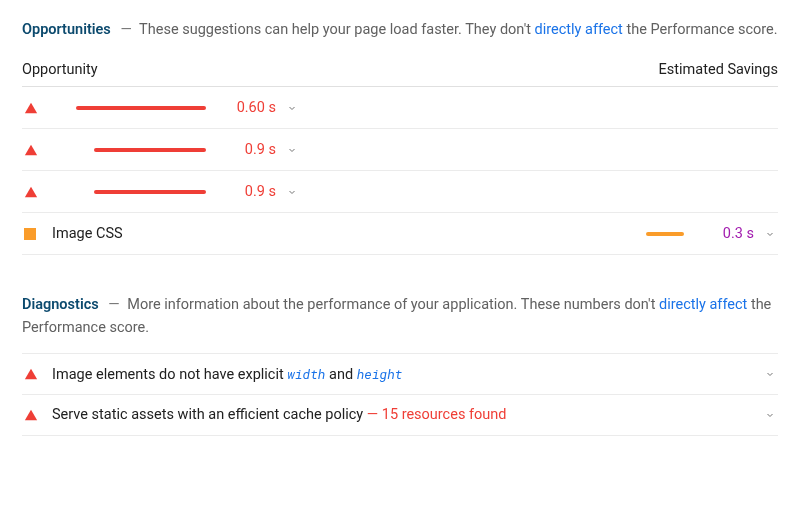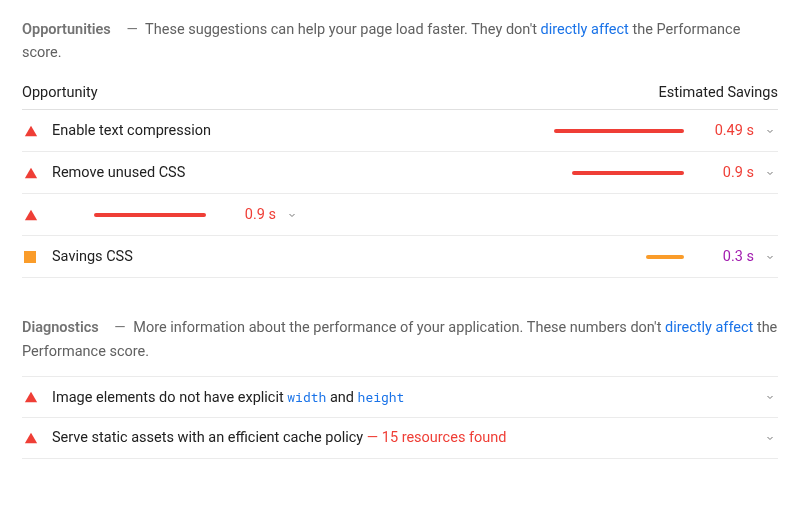--- a/index.html
+++ b/index.html
@@ -11,23 +11,23 @@
     color: #212121;
     width: 800px;
     background: #fff;
   }
   .section-header {
     color: #616161;
     line-height: 1.6;
     margin-bottom: 14px;
   }
   .section-header .title {
-    color: #737373;
+    color: #0c4a6e;
     font-weight: 600;
-    margin-right: 12px;
+    margin-right: 6px;
   }
   .section-header .dash {
     color: #757575;
     margin-right: 4px;
   }
   .section-header .desc { color: #616161; }
   .section-header .link { color: #1a73e8; }
   .table-head {
     display: flex;
     justify-content: space-between;
@@ -51,20 +51,21 @@
     justify-content: flex-start;
   }
   .label-col {
     flex: 1;
     color: #212121;
   }
   .label-col .code {
     font-family: "Roboto Mono", Menlo, monospace;
     color: #1a73e8;
     font-size: 13px;
+    font-style: italic;
   }
   .label-col .highlight { color: #ef3e36; }
   .bar-col {
     width: 160px;
     display: flex;
     justify-content: flex-end;
     align-items: center;
     padding-right: 6px;
   }
   .bar {
@@ -117,38 +118,36 @@
   <span>Estimated Savings</span>
 </div>
 
 <div id="opp-rows">
     <div class="row">
       <div class="icon-col">
         <svg class="tri" viewBox="0 0 16 16">
           <polygon points="8,2 15,14 1,14" fill="#ef3e36"></polygon>
         </svg>
       </div>
-      <div class="label-col">Enable text compression</div>
       <div class="bar-col">
         <div class="bar" style="width:130px;background:#ef3e36;"></div>
       </div>
-      <div class="value-col">0.49 s</div>
+      <div class="value-col">0.60 s</div>
       <div class="chev-col">
         <svg class="chev" viewBox="0 0 24 24">
           <path d="M7 10l5 5 5-5" fill="none" stroke="#757575" stroke-width="2"></path>
         </svg>
       </div>
     </div>
     <div class="row">
       <div class="icon-col">
         <svg class="tri" viewBox="0 0 16 16">
           <polygon points="8,2 15,14 1,14" fill="#ef3e36"></polygon>
         </svg>
       </div>
-      <div class="label-col">Remove unused CSS</div>
       <div class="bar-col">
         <div class="bar" style="width:112px;background:#ef3e36;"></div>
       </div>
       <div class="value-col">0.9 s</div>
       <div class="chev-col">
         <svg class="chev" viewBox="0 0 24 24">
           <path d="M7 10l5 5 5-5" fill="none" stroke="#757575" stroke-width="2"></path>
         </svg>
       </div>
     </div>
@@ -165,21 +164,21 @@
       <div class="chev-col">
         <svg class="chev" viewBox="0 0 24 24">
           <path d="M7 10l5 5 5-5" fill="none" stroke="#757575" stroke-width="2"></path>
         </svg>
       </div>
     </div>
     <div class="row">
       <div class="icon-col">
         <div class="sq"></div>
       </div>
-      <div class="label-col">Savings CSS</div>
+      <div class="label-col">Image CSS</div>
       <div class="bar-col">
         <div class="bar" style="width:38px;background:#fa9c2a;"></div>
       </div>
       <div class="value-col warn">0.3 s</div>
       <div class="chev-col">
         <svg class="chev" viewBox="0 0 24 24">
           <path d="M7 10l5 5 5-5" fill="none" stroke="#757575" stroke-width="2"></path>
         </svg>
       </div>
     </div>

